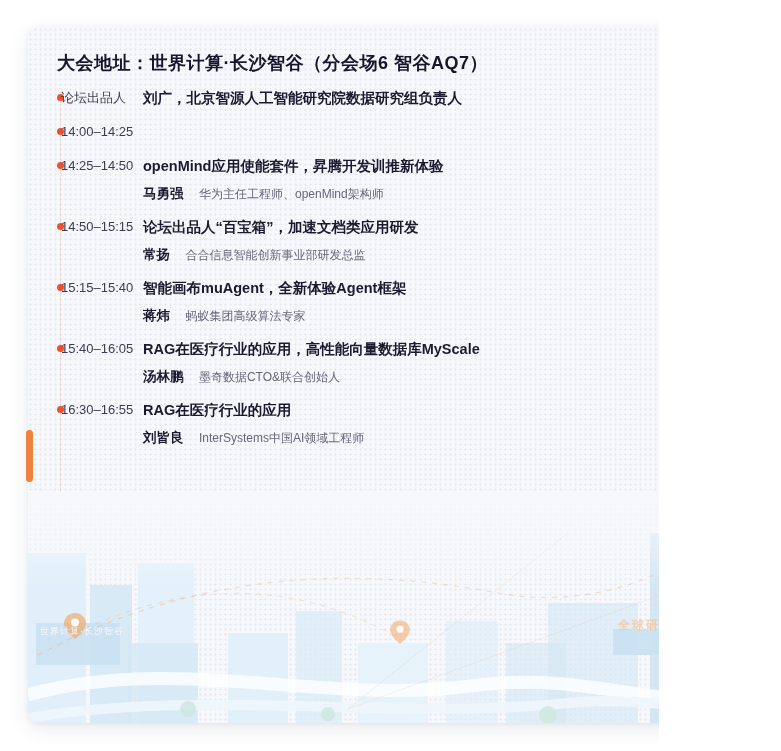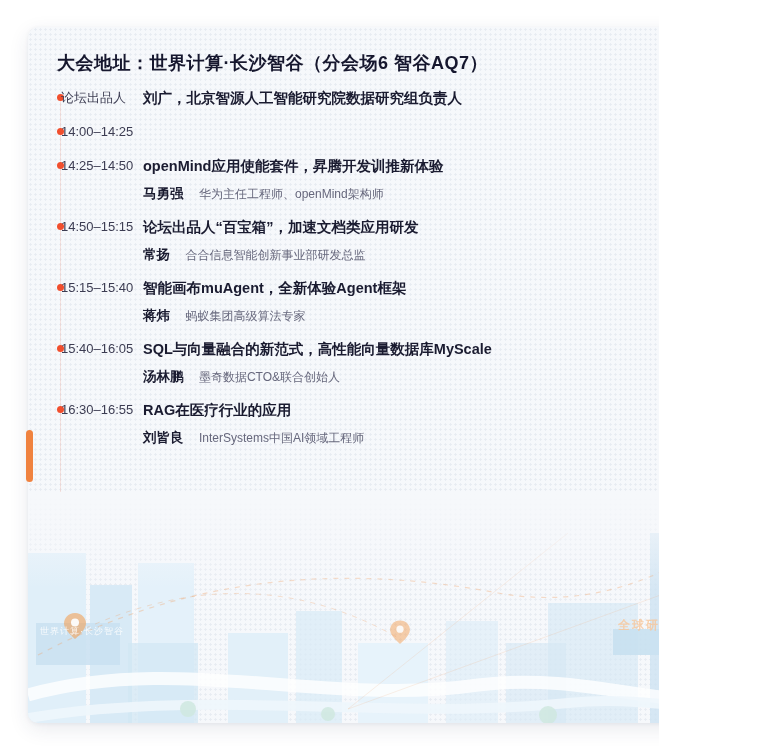--- a/index.html
+++ b/index.html
@@ -118,21 +118,21 @@
         <span class="speaker">蒋炜</span>
         <span class="speaker-title">蚂蚁集团高级算法专家</span>
       </div>
     </div>
   </div>
 
   <div class="row">
     <span class="bullet"></span>
     <span class="time">15:40–16:05</span>
     <div class="content">
-      <div class="topic">SQL与向量融合的新范式，高性能向量数据库MyScale</div>
+      <div class="topic">RAG在医疗行业的应用，高性能向量数据库MyScale</div>
       <div class="speaker-row">
         <span class="speaker">汤林鹏</span>
         <span class="speaker-title">墨奇数据CTO&amp;联合创始人</span>
       </div>
     </div>
   </div>
 
 
   <div class="row">
     <span class="bullet"></span>

